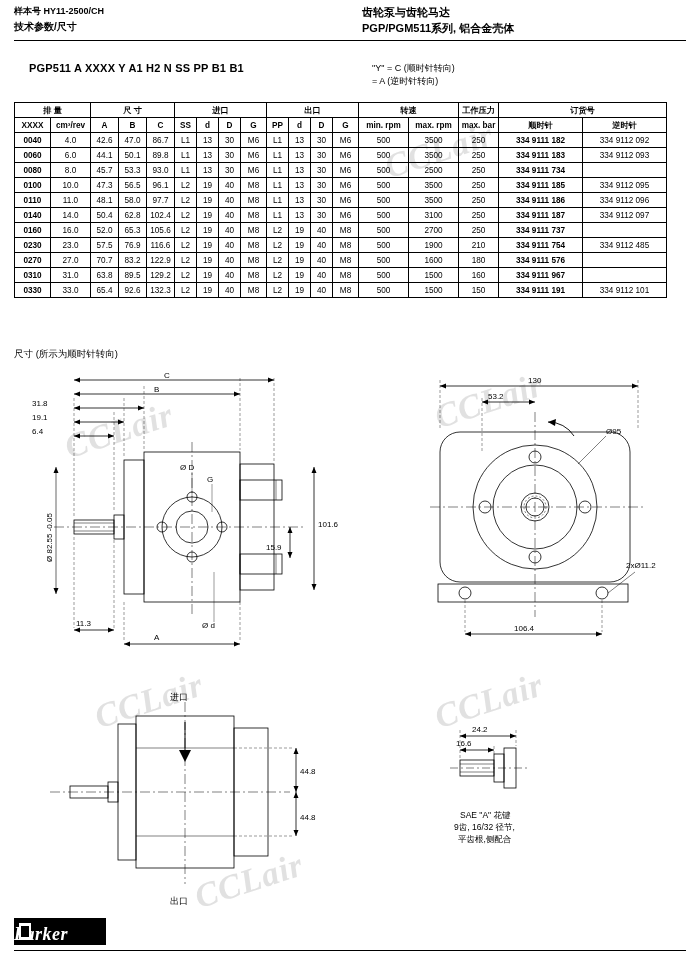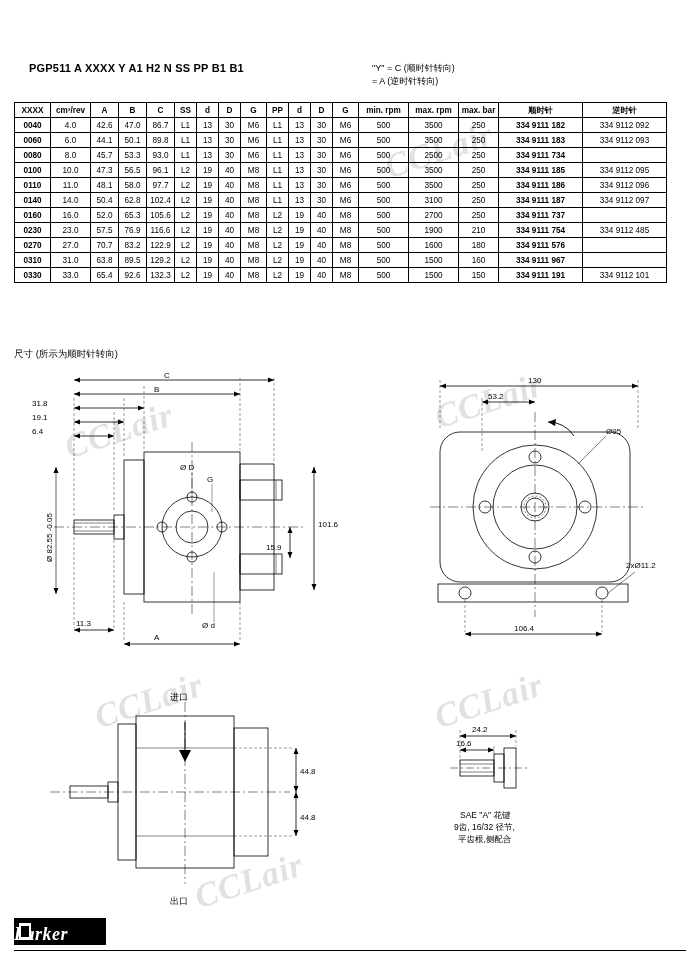--- a/index.html
+++ b/index.html
@@ -72,29 +72,49 @@
 
 <div class="page">
 
   <div class="wm" style="left:380px; top:150px;">CCLair</div>
   <div class="wm" style="left:60px; top:430px;">CCLair</div>
   <div class="wm" style="left:430px; top:400px;">CCLair</div>
   <div class="wm" style="left:90px; top:700px;">CCLair</div>
   <div class="wm" style="left:430px; top:700px;">CCLair</div>
   <div class="wm" style="left:190px; top:880px;">CCLair</div>
 
+  <div class="hdr">
+    <div class="hdr-left">
+      <div class="l1">样本号 HY11-2500/CH</div>
+      <div class="l2">技术参数/尺寸</div>
+    </div>
+    <div class="hdr-right">
+      <div class="r1">齿轮泵与齿轮马达</div>
+      <div class="r2">PGP/PGM511系列, 铝合金壳体</div>
+    </div>
+    <div class="hdr-rule"></div>
+  </div>
 
   <div class="model">PGP511 A XXXX Y A1 H2 N SS PP B1 B1</div>
   <div class="rot">
     <div>"Y" = C (顺时针转向)</div>
     <div>= A (逆时针转向)</div>
   </div>
 
   <table class="tbl">
     <thead>
+      <tr>
+        <th class="hdr-grp" colspan="2">排 量</th>
+        <th class="hdr-grp" colspan="3">尺 寸</th>
+        <th class="hdr-grp" colspan="4">进口</th>
+        <th class="hdr-grp" colspan="4">出口</th>
+        <th class="hdr-grp" colspan="2">转速</th>
+        <th class="hdr-grp" rowspan="1">工作压力</th>
+        <th class="hdr-grp" colspan="2">订货号</th>
+      </tr>
       <tr>
         <th class="w-xxxx">XXXX</th>
         <th class="w-cm">cm³/rev</th>
         <th class="w-abc">A</th>
         <th class="w-abc">B</th>
         <th class="w-abc">C</th>
         <th class="w-ss">SS</th>
         <th class="w-d">d</th>
         <th class="w-dd">D</th>
         <th class="w-g">G</th>

